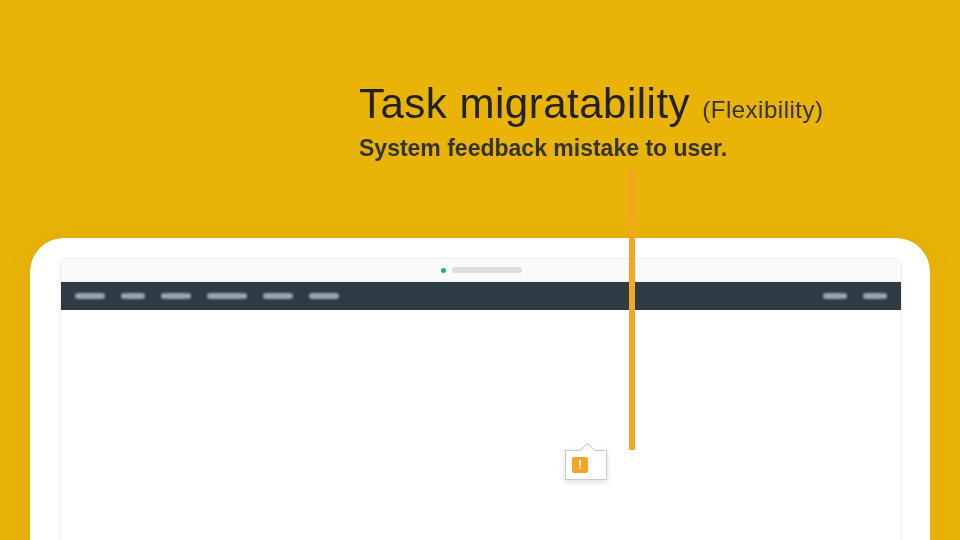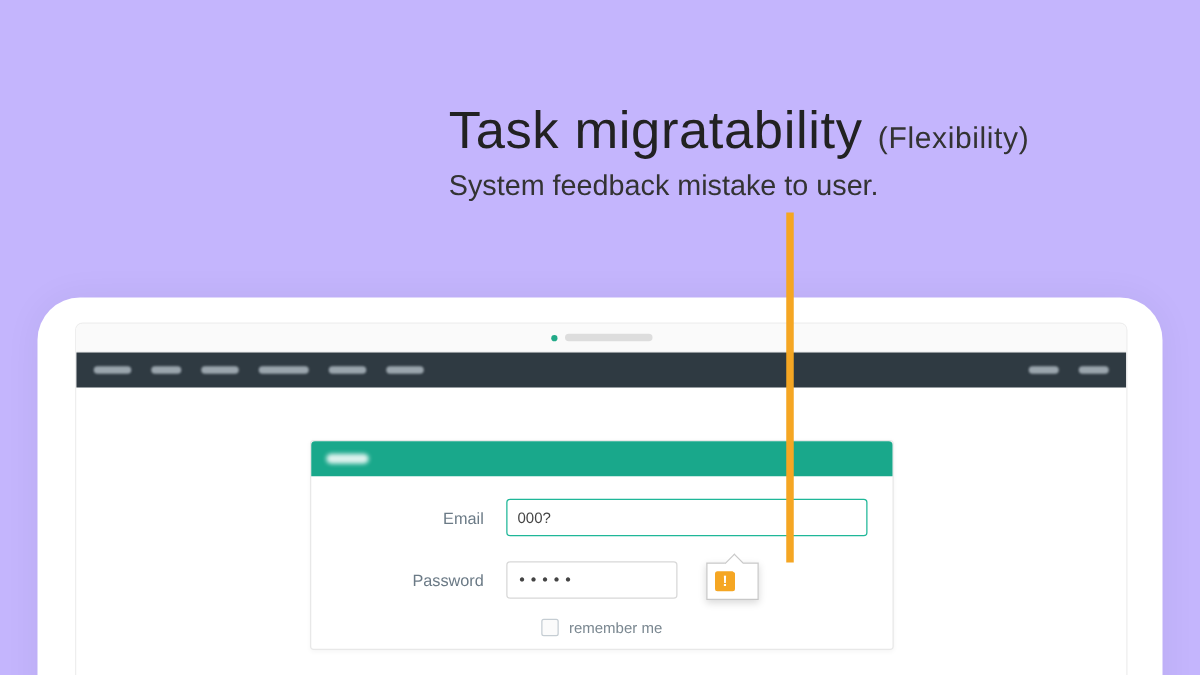--- a/index.html
+++ b/index.html
@@ -1,20 +1,20 @@
 <!DOCTYPE html>
 <html><head>
 <meta charset="utf-8">
 <style>
   html,body{margin:0;padding:0;width:960px;height:540px;font-family:"Segoe UI",Arial,sans-serif;overflow:hidden;}
-  .stage{position:relative;width:960px;height:540px;background:#c4b5fd;}
+  .stage{position:relative;width:960px;height:540px;background:#eab308;}
   
   .title{position:absolute;left:359px;top:80px;color:#222;font-weight:300;font-size:42px;letter-spacing:0.5px;}
   .title-sub{font-size:24px;font-weight:300;color:#333;}
-  .subtitle{position:absolute;left:359px;top:135px;color:#333;font-weight:400;font-size:23px;}
+  .subtitle{position:absolute;left:359px;top:135px;color:#333;font-weight:700;font-size:23px;}
   
   .pointer{position:absolute;left:629px;top:170px;width:6px;height:280px;background:#f5a623;z-index:50;}
   
   .device{position:absolute;left:30px;top:238px;width:900px;height:340px;background:#fff;border-radius:34px 34px 0 0;box-shadow:0 0 30px rgba(0,0,0,0.05);}
   .screen{position:absolute;left:60px;top:258px;width:840px;height:320px;background:#fff;border:1px solid #eee;border-radius:6px 6px 0 0;overflow:hidden;}
   .urlbar{height:22px;background:#fafafa;border-bottom:1px solid #eee;display:flex;align-items:center;justify-content:center;}
   .lock{width:5px;height:5px;border-radius:50%;background:#2a8;}
   .url{width:70px;height:6px;background:#ddd;border-radius:3px;margin-left:6px;}
   .navbar{height:28px;background:#2f3a42;display:flex;align-items:center;padding:0 14px;gap:16px;}
   .navitem{height:6px;border-radius:3px;background:#9aa5ad;filter:blur(1px);}
@@ -64,41 +64,18 @@
       <div class="navitem w30"></div>
       <div class="navitem w40"></div>
       <div class="navitem w30"></div>
       <div class="navitem w30"></div>
       <div class="navgap"></div>
       <div class="navitem w24"></div>
       <div class="navitem w24"></div>
     </div>
   </div>
 
-  <div class="card">
-    <div class="card-head">
-      <div class="card-head-blur"></div>
-    </div>
-    <div class="card-body">
-      <div class="row">
-        <div class="lbl">Email</div>
-        <div class="inp">
-          <span>000?</span>
-        </div>
-      </div>
-      <div class="row">
-        <div class="lbl">Password</div>
-        <div class="inp pwd">
-          <span>•••••</span>
-        </div>
-      </div>
-      <div class="rem">
-        <div class="cb"></div>
-        <span>remember me</span>
-      </div>
-    </div>
-  </div>
 
   <div class="tooltip">
     <div class="warn">!</div>
   </div>
 
 </div>
 
 </body></html>

